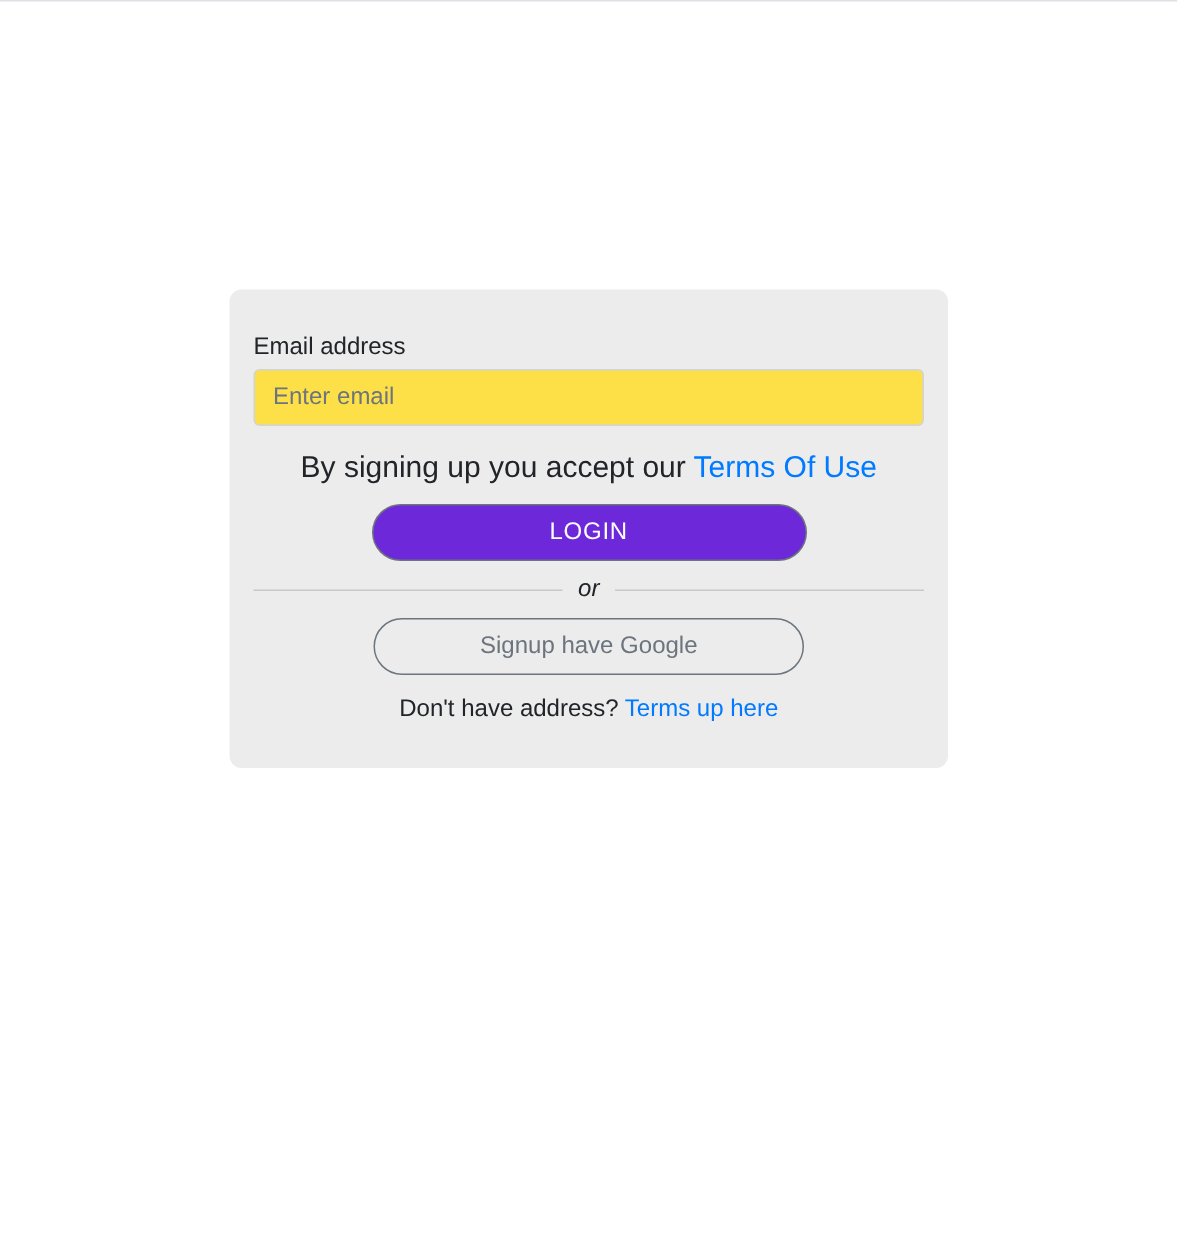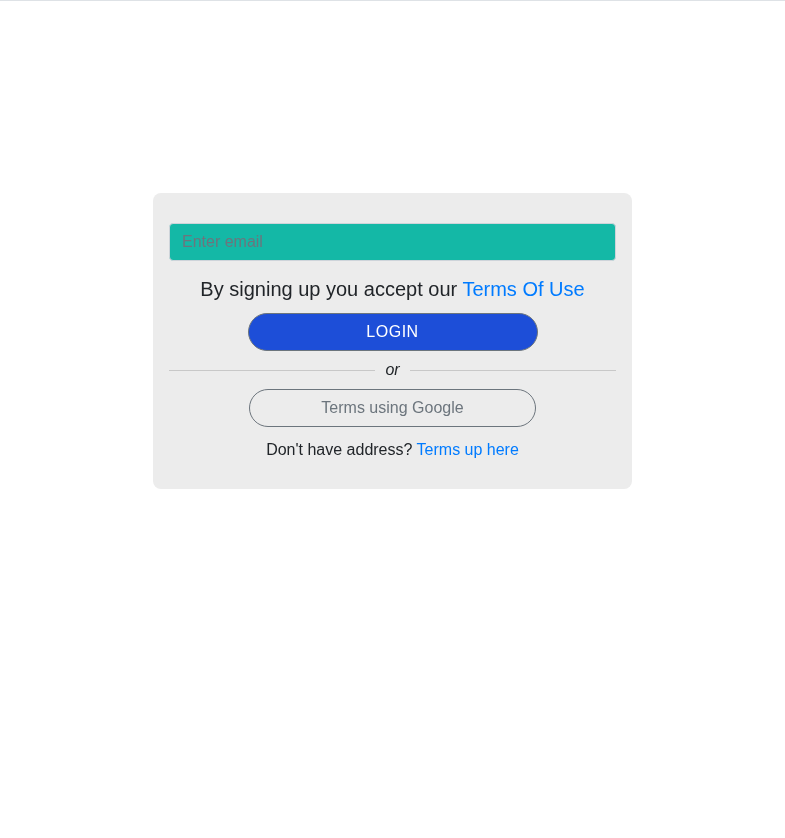--- a/index.html
+++ b/index.html
@@ -40,21 +40,21 @@
       margin-bottom: 5px;
       display: block;
     }
     
     .form-input {
       width: 100%;
       padding: 6px 12px;
       font-size: 16px;
       line-height: 1.5;
       color: #495057;
-      background-color: #14b8a6;
+      background-color: #fde047;
       border: 1px solid #ced4da;
       border-radius: 4px;
       margin-bottom: 5px;
       font-family: inherit;
     }
     
     .form-input::placeholder {
       color: #6c757d;
     }
     
@@ -72,21 +72,21 @@
     }
     
     .btn-login {
       display: block;
       width: 290px;
       margin: 0 auto;
       padding: 6px 12px;
       font-size: 16px;
       line-height: 1.5;
       color: #fff;
-      background-color: #1d4ed8;
+      background-color: #6d28d9;
       border: 1px solid #6c757d;
       border-radius: 50rem;
       cursor: pointer;
       text-align: center;
       letter-spacing: 0.5px;
     }
     
     .divider {
       display: flex;
       align-items: center;
@@ -134,35 +134,36 @@
     }
   </style>
 </head>
 <body>
 
 <div class="top-line"></div>
 
 <div class="container">
   <div class="card">
     
+    <label class="form-label">Email address</label>
     <input type="email" class="form-input" placeholder="Enter email" style="">
     
     
     <div class="terms-row">
       <span>By signing up you accept our </span><a href="#" class="terms-link">Terms Of Use</a>
     </div>
     
     <button class="btn-login">LOGIN</button>
     
     <div class="divider">
       <div class="divider-line"></div>
       <span class="divider-text">or</span>
       <div class="divider-line"></div>
     </div>
     
-    <button class="btn-google">Terms using Google</button>
+    <button class="btn-google">Signup have Google</button>
     
     <div class="signup-row">
       <span>Don't have address? </span><a href="#" class="signup-link">Terms up here</a>
     </div>
     
   </div>
 </div>
 
 </body></html>

